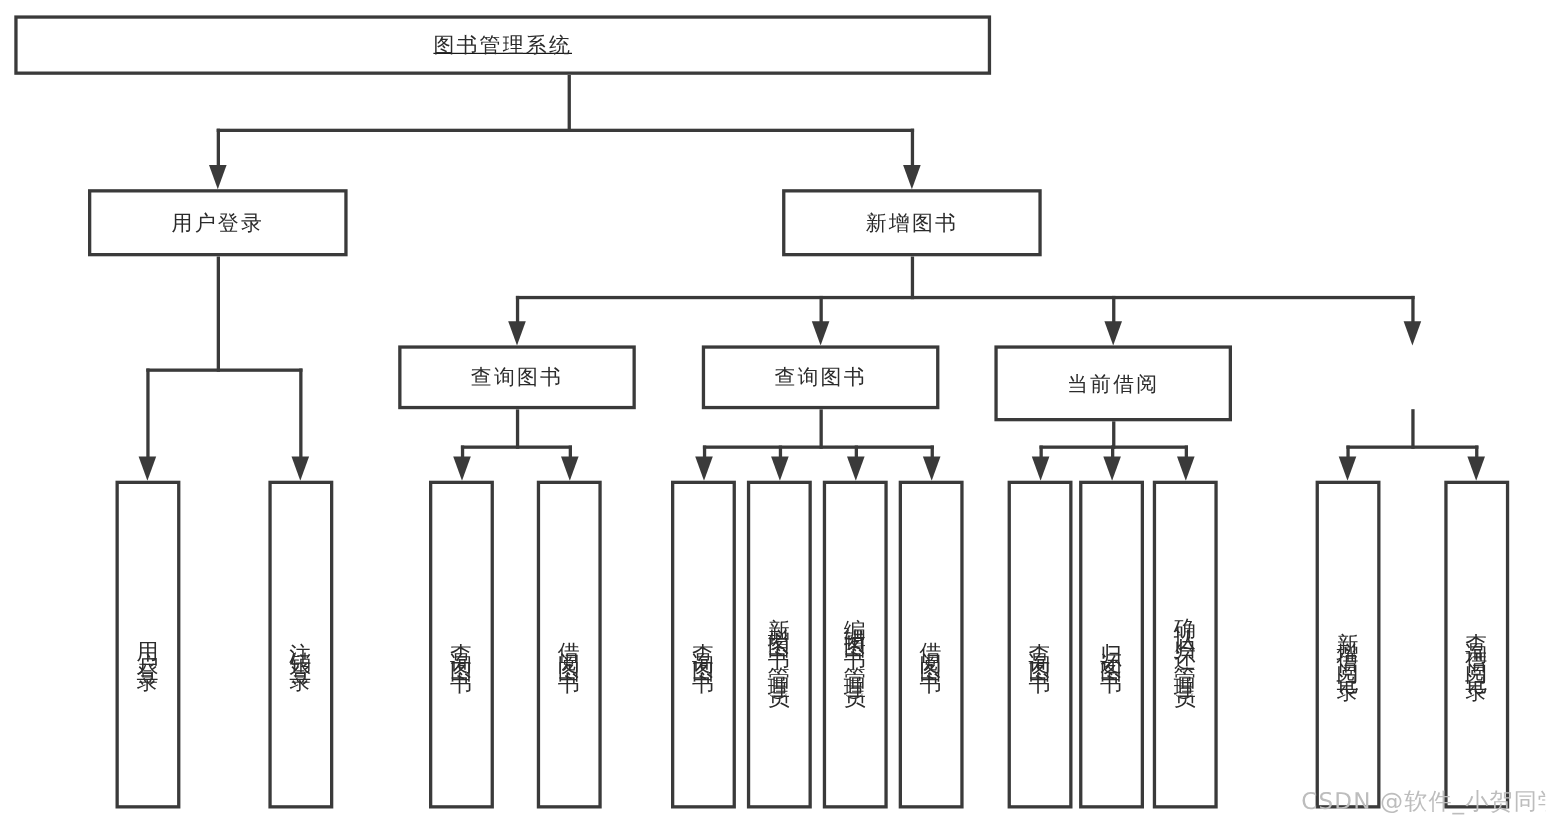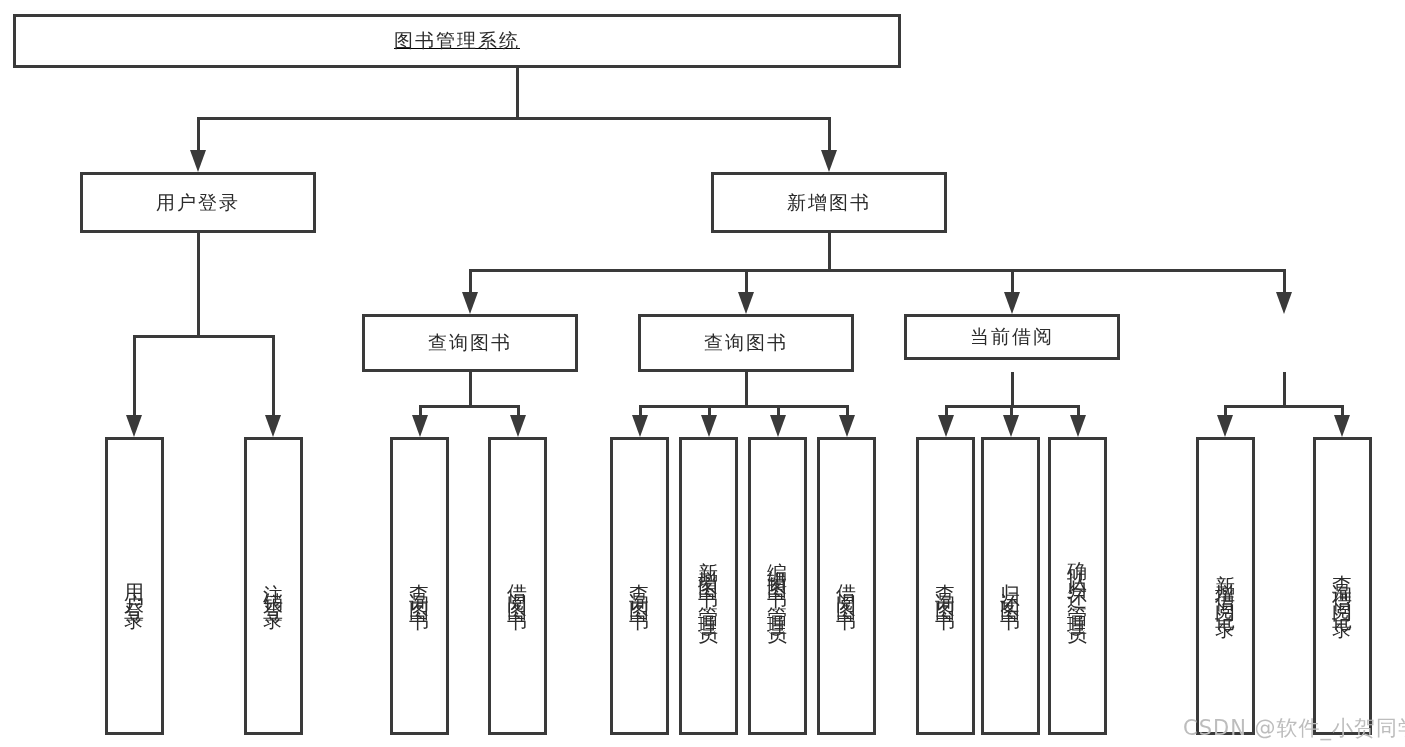--- a/index.html
+++ b/index.html
@@ -132,21 +132,21 @@
   <div class="box" style="left:711px; top:172px; width:236px; height:61px;">
     <span class="label">新增图书</span>
   </div>
 
   <div class="box" style="left:362px; top:314px; width:216px; height:58px;">
     <span class="label">查询图书</span>
   </div>
   <div class="box" style="left:638px; top:314px; width:216px; height:58px;">
     <span class="label">查询图书</span>
   </div>
-  <div class="box" style="left:904px; top:314px; width:216px; height:46px;">
+  <div class="box" style="left:904px; top:314px; width:216px; height:69px;">
     <span class="label">当前借阅</span>
   </div>
 
   <div class="box leaf" style="left:105px; top:437px; width:59px; height:298px;">
     <span class="label">用户登录</span>
   </div>
   <div class="box leaf" style="left:244px; top:437px; width:59px; height:298px;">
     <span class="label">注销登录</span>
   </div>
 

